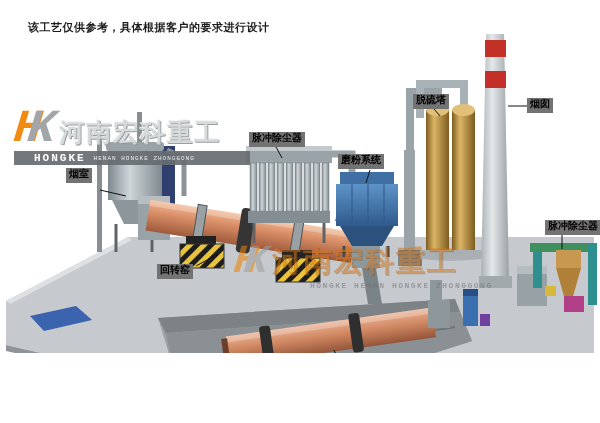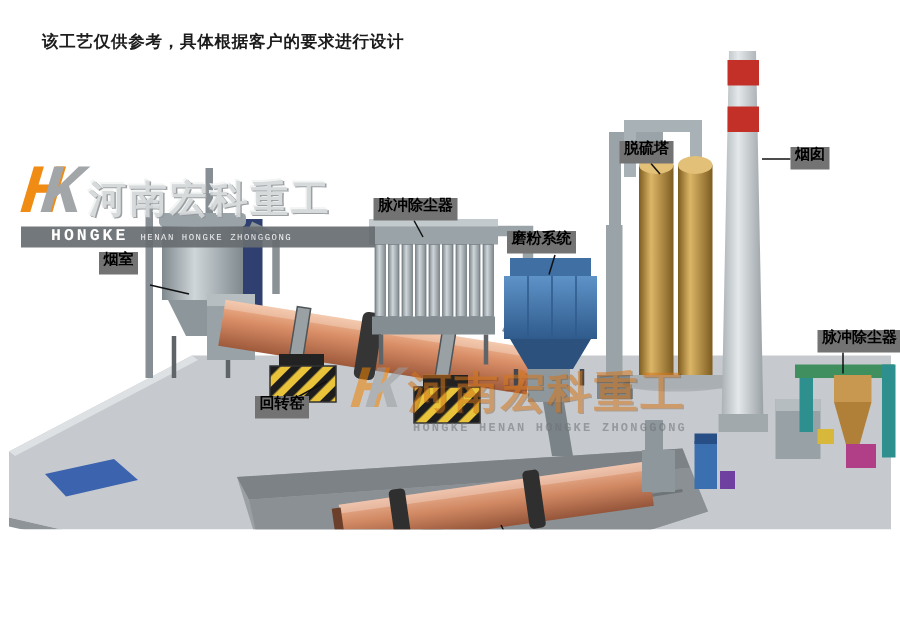--- a/index.html
+++ b/index.html
@@ -29,33 +29,33 @@
   .banner-main{font-weight:800;font-size:11px;letter-spacing:2px;}
   .banner-sub{font-size:6px;letter-spacing:1px;opacity:.9;}
   
   .wm{position:absolute;left:234px;top:242px;opacity:.55;pointer-events:none;}
   .wm-row{display:flex;align-items:center;}
   .wm .mono{font-size:40px;}
   .wm-cn{
     font-size:29px;font-weight:900;color:#d4761a;letter-spacing:2px;margin-left:4px;
     text-shadow:1px 1px 0 rgba(110,55,0,.55);
   }
-  .wm-en{font-size:8px;font-weight:700;color:#6e7276;letter-spacing:1.5px;margin-left:28px;margin-top:-1px;text-align:right;}
+  .wm-en{font-size:8px;font-weight:700;color:#6e7276;letter-spacing:1.5px;margin-left:76px;margin-top:-1px;}
   
   .eq-label{
     position:absolute;background:#737373;color:#000;font-size:10px;font-weight:bold;
     padding:1px 3px;line-height:1.25;white-space:nowrap;
   }
   .lbl-yanshi{left:66px;top:168px;}
   .lbl-duoguan{left:249px;top:132px;}
   .lbl-maichong{left:338px;top:154px;}
   .lbl-tuoliu{left:413px;top:94px;}
   .lbl-yancong{left:527px;top:98px;text-align:center;}
   .lbl-mofen{left:545px;top:220px;}
-  .lbl-huizhuan{left:170px;top:264px;}
+  .lbl-huizhuan{left:157px;top:264px;}
   .lbl-lengque{left:326px;top:371px;}
 </style>
 </head>
 <body>
 
 <div class="stage">
 
   <svg width="600" height="423" viewBox="0 0 600 423">
     <defs>
       <pattern id="hazard" width="10" height="10" patternUnits="userSpaceOnUse" patternTransform="rotate(45)">

